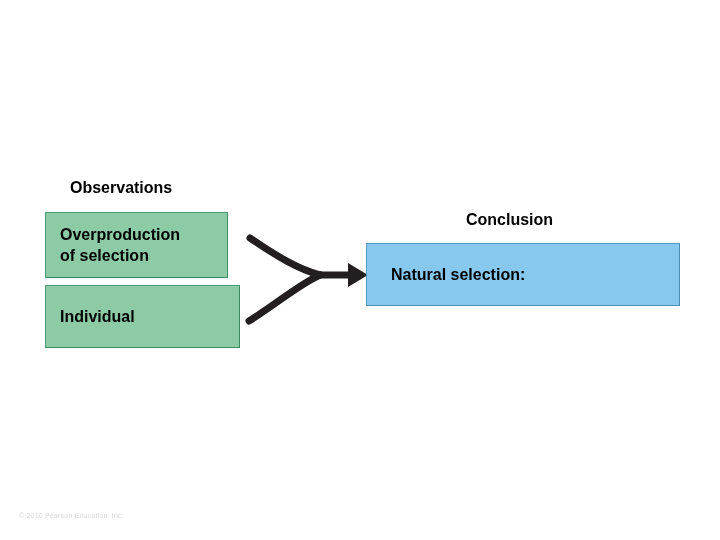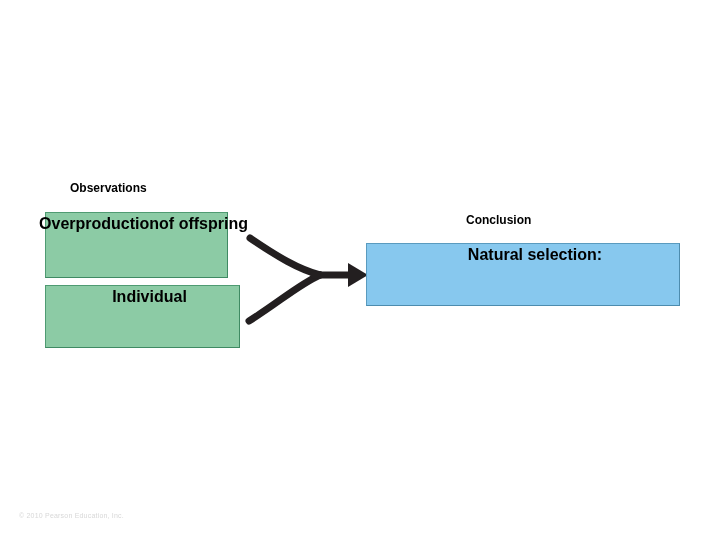--- a/index.html
+++ b/index.html
@@ -22,40 +22,41 @@
     top: 0;
     width: 720px;
     height: 540px;
   }
 
   
   .section-heading {
     position: absolute;
     font-family: "Liberation Sans", sans-serif;
     font-weight: bold;
-    font-size: 12px;
+    font-size: 16px;
     line-height: 18px;
     color: #000000;
     white-space: nowrap;
   }
   #observations-heading {
     left: 70px;
     top: 179px;
   }
   #conclusion-heading {
     left: 466px;
     top: 211px;
     text-align: center;
   }
 
   
   .flow-box {
     position: absolute;
     box-sizing: border-box;
     display: flex;
+    flex-direction: column;
     justify-content: center;
     font-family: "Liberation Sans", sans-serif;
     font-weight: bold;
     font-size: 16px;
     line-height: 21px;
     color: #000000;
     padding-left: 14px;
   }
   .flow-box .box-line {
     display: block;
@@ -127,21 +128,21 @@
 </style>
 </head>
 <body>
 
 <div id="figure-canvas">
 
   <div class="section-heading" id="observations-heading">Observations</div>
 
   <div class="flow-box observation-box" id="box-overproduction">
     <span class="box-line">Overproduction</span>
-    <span class="box-line">of offspring</span>
+    <span class="box-line">of selection</span>
   </div>
 
   <div class="flow-box observation-box" id="box-individual-variation">
     <span class="box-line">Individual</span>
   </div>
 
   <svg id="merge-arrow" viewBox="0 0 135 110" xmlns="http://www.w3.org/2000/svg">
     <g fill="none" stroke="#231f20" stroke-width="7" stroke-linecap="round">
       <path d="M10,13 C38,32 58,44 80,50"></path>
       <path d="M9,96 C38,78 58,60 80,50"></path>

